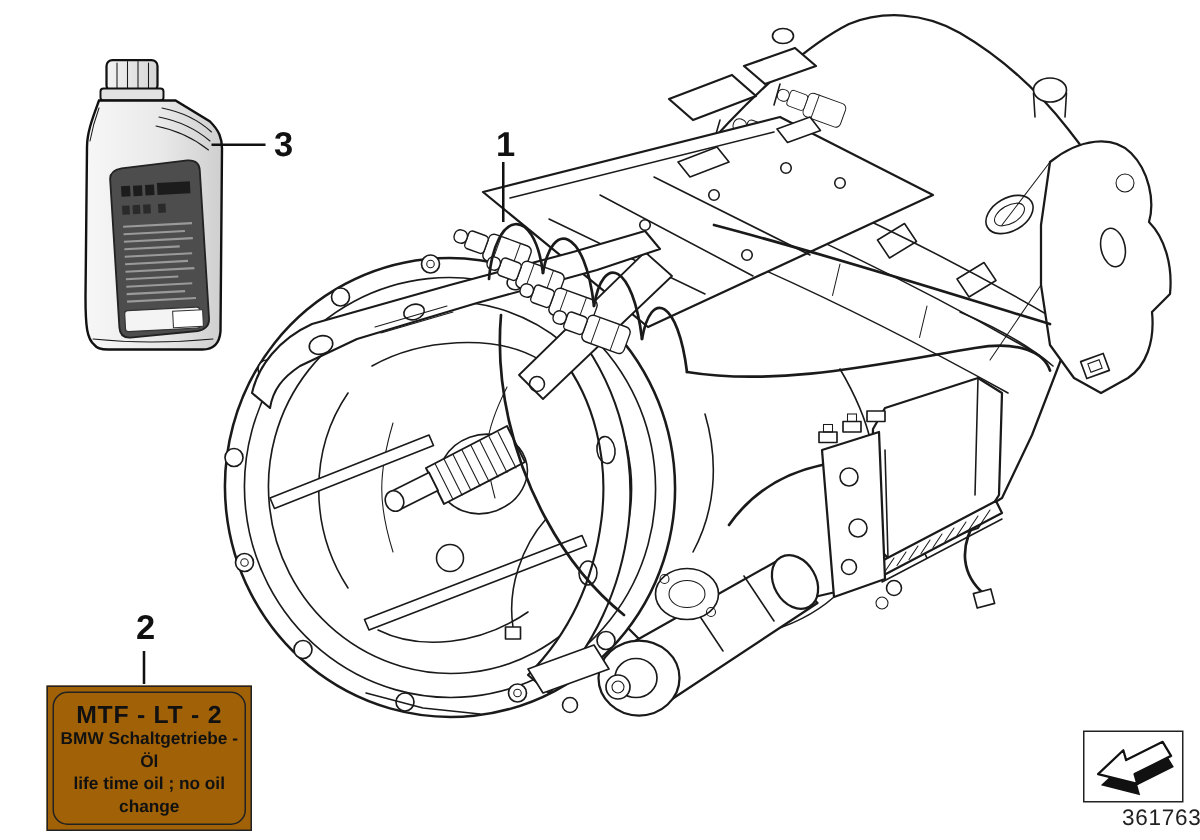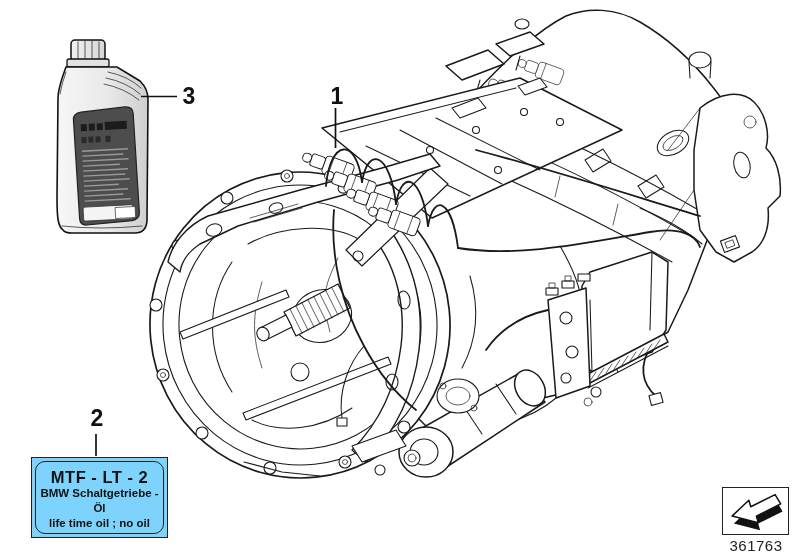--- a/index.html
+++ b/index.html
@@ -8,30 +8,30 @@
   .art{position:absolute;left:0;top:0;}
   
   .o  {fill:#fff;stroke:#1a1a1a;stroke-width:1.5;stroke-linejoin:round;}
   .o2 {fill:#fff;stroke:#1a1a1a;stroke-width:1.1;stroke-linejoin:round;}
   .l  {fill:none;stroke:#1a1a1a;stroke-width:1.05;stroke-linecap:round;stroke-linejoin:round;}
   .l2 {fill:none;stroke:#1a1a1a;stroke-width:1.8;stroke-linecap:round;stroke-linejoin:round;}
   .th {fill:none;stroke:#1a1a1a;stroke-width:.7;stroke-linecap:round;}
   .ledr{stroke:#111;stroke-width:1.7;}
   .callout{position:absolute;width:22px;text-align:center;font-size:23px;font-weight:bold;
            line-height:26px;color:#111;cursor:pointer;}
-  .infobox{position:absolute;left:31px;top:457px;width:137px;height:81px;background:#7dd3fc;
+  .infobox{position:absolute;left:31px;top:457px;width:137px;height:97px;background:#a16207;
            border:1.7px solid #222;box-sizing:border-box;}
   .infobox .inner{position:absolute;left:3px;top:3px;right:3px;bottom:3px;
            border:1.5px solid #222;border-radius:10px;text-align:center;overflow:hidden;}
   .ib1{margin-top:6px;font-size:16.5px;font-weight:bold;letter-spacing:.5px;line-height:18px;}
   .ib2{font-size:11.5px;font-weight:bold;line-height:15px;text-align:center;}
   .ib3{font-size:11.5px;font-weight:bold;line-height:15px;}
   .navbox{position:absolute;left:722px;top:487px;width:67px;height:48px;background:#fff;
           border:1.6px solid #222;box-sizing:border-box;}
-  .dianum{position:absolute;left:711px;top:537px;width:90px;text-align:center;
+  .dianum{position:absolute;left:711px;top:537px;width:90px;text-align:right;
           font-size:15px;color:#222;letter-spacing:.5px;}
 </style>
 </head>
 <body>
 
 <div class="stage">
 
   <svg class="art" width="800" height="560" viewBox="0 0 800 560">
 
     <g>

